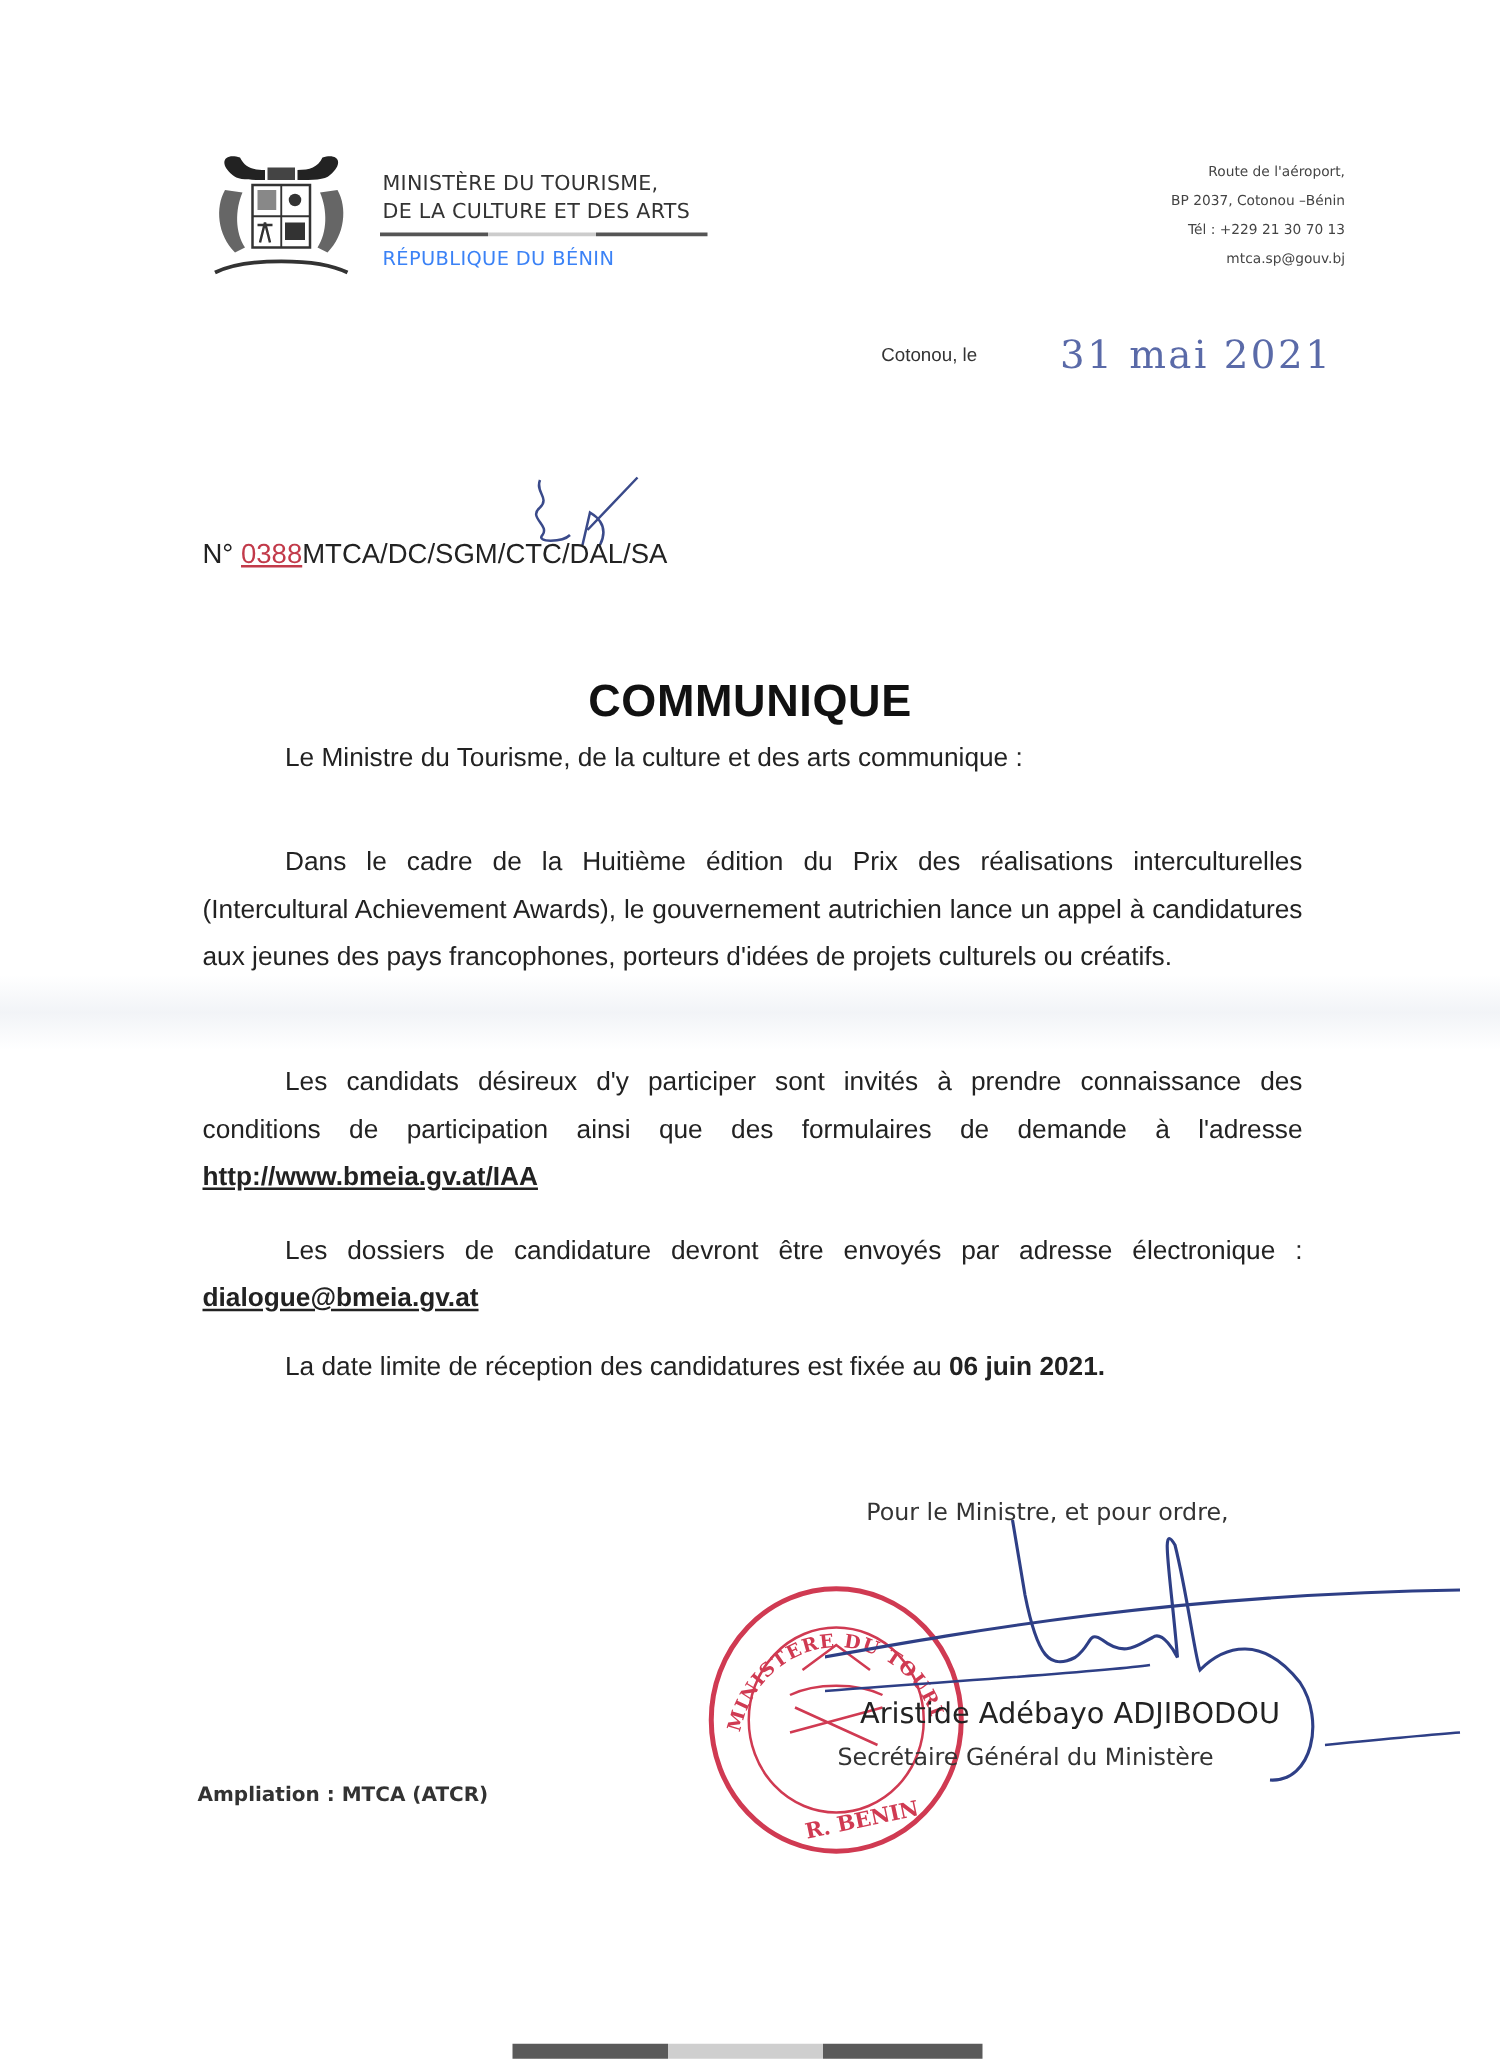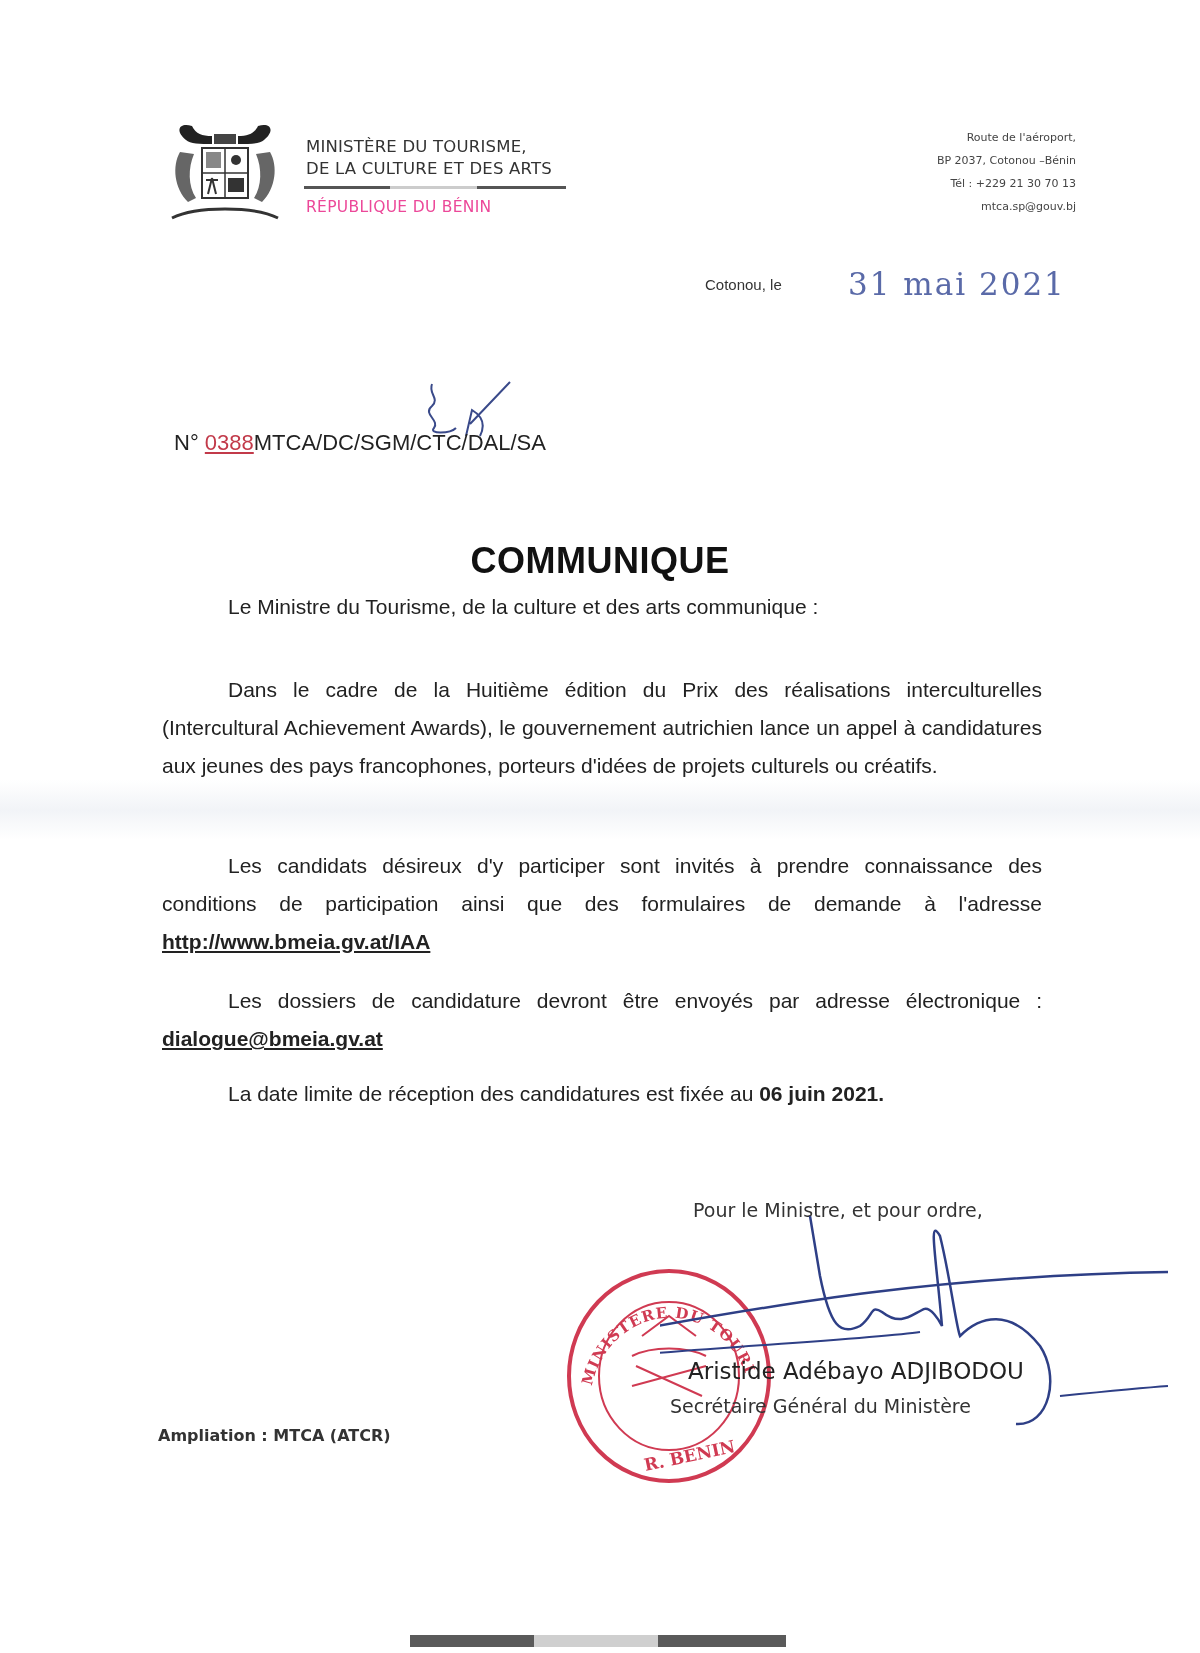--- a/index.html
+++ b/index.html
@@ -6,27 +6,27 @@
   body {
     width:1200px; height:1653px; background:#ffffff; position:relative; overflow:hidden;
     font-family:"Liberation Sans", sans-serif; color:#1a1a1a;
   }
   .abs { position:absolute; }
   
   .crest { left:166px; top:122px; width:118px; height:104px; }
   .ministry { left:306px; top:136px; font-family:"DejaVu Sans", sans-serif; font-size:16.5px; line-height:22px; color:#333; letter-spacing:0.2px; }
   .rule { left:304px; top:186px; width:262px; height:3px;
     background:linear-gradient(to right,#555 0 33%,#ccc 33% 66%,#555 66% 100%); }
-  .republic { left:306px; top:198px; font-family:"DejaVu Sans", sans-serif; font-size:15.5px; color:#ec4899; letter-spacing:0.3px; }
+  .republic { left:306px; top:198px; font-family:"DejaVu Sans", sans-serif; font-size:15.5px; color:#3b82f6; letter-spacing:0.3px; }
   .contact { right:124px; top:126px; text-align:right; font-family:"DejaVu Sans", sans-serif; font-size:11px; line-height:23px; color:#444; }
   
   .date-line { left:705px; top:276px; font-size:15px; color:#333; }
   .date-hand { left:848px; top:266px; font-family:"DejaVu Serif", serif; font-size:31px; color:#5a6aa8; letter-spacing:2px; }
   
-  .ref { left:162px; top:430px; font-size:22px; color:#222;margin-left:12px; }
+  .ref { left:162px; top:430px; font-size:22px; color:#222; }
   .ref .num { color:#c23a4a; text-decoration:underline; }
   .ref-mark { left:410px; top:376px; width:140px; height:70px; }
   
   .title { left:0; width:1200px; top:540px; text-align:center; font-size:36px; font-weight:bold; color:#111; letter-spacing:0.5px; }
   .body-text { left:162px; width:880px; font-size:21px; line-height:38px; color:#222; text-align:justify; }
   .indent { text-indent:66px; }
   .link { font-weight:bold; text-decoration:underline; color:#222; }
   .bold { font-weight:bold; }
   
   .pour { left:693px; top:1199px; font-family:"DejaVu Sans", sans-serif; font-size:19px; color:#333; }

